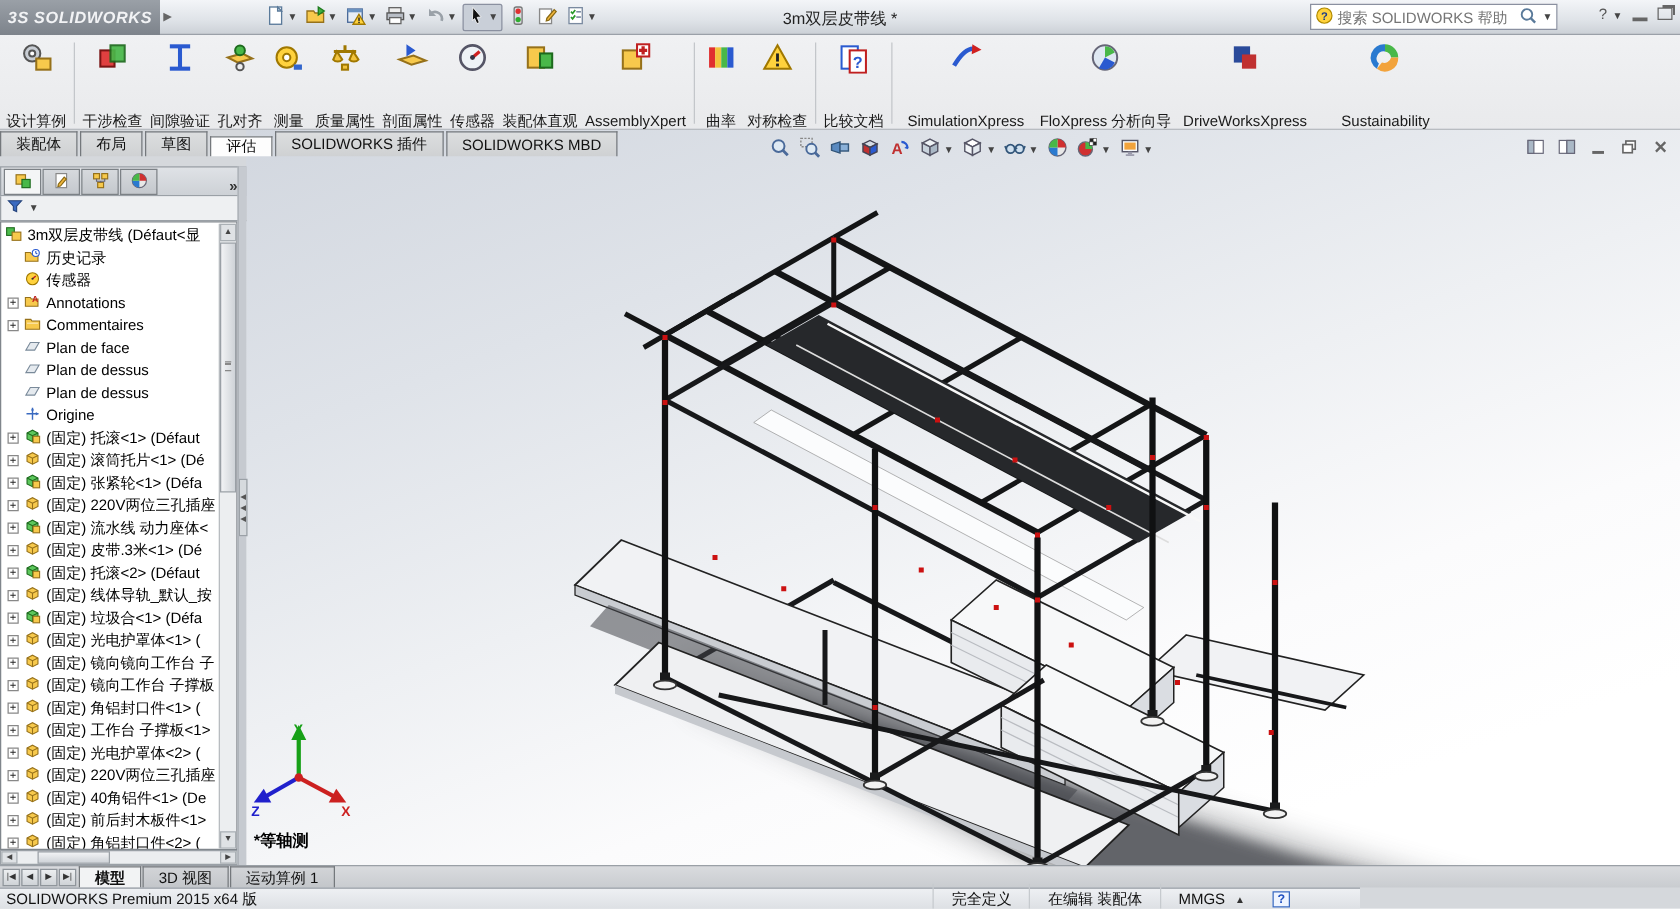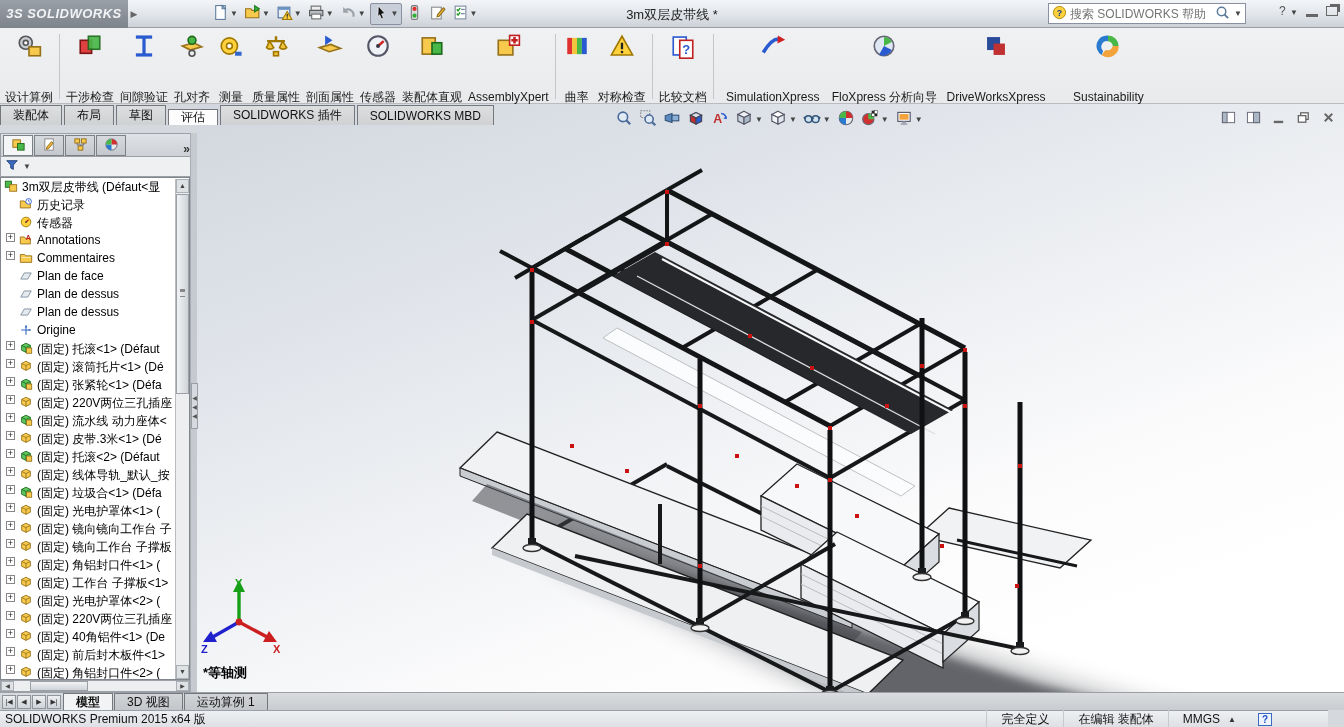--- a/index.html
+++ b/index.html
@@ -60,21 +60,21 @@
     display:flex; align-items:flex-end; padding:1px 2px 0 2px; gap:1px; }
   .ptab { width:30px; height:21px; border:1px solid #7c8186; background:linear-gradient(#d6d9dd,#c4c8cd);
     display:flex; align-items:center; justify-content:center; }
   .ptab.active { background:#f4f5f6; }
   .pchev { margin-left:auto; font-size:12px; color:#333; padding-right:4px; font-weight:bold; }
   .pfilter { height:20px; border:1px solid #9aa0a6; border-top:none; background:#eef0f2;
     display:flex; align-items:center; padding:0 4px; gap:3px; }
   .ptreewrap { position:absolute; left:0; top:44px; width:190px; bottom:12px; background:#fff;
     border:1px solid #808archive0; border:1px solid #80868c; overflow:hidden; }
   .ptree { position:absolute; left:0; top:1px; right:14px; bottom:0; overflow:hidden; }
-  .trow { height:18px; display:flex; align-items:flex-start; white-space:nowrap; overflow:hidden; }
+  .trow { height:18px; display:flex; align-items:center; white-space:nowrap; overflow:hidden; }
   .plusbox { width:9px; height:9px; border:1px solid #888; background:#fff; font-size:9px; line-height:7px;
     text-align:center; color:#222; flex:none; margin-right:4px; }
   .ticon { flex:none; margin-right:4px; }
   .tlabel { font-size:12px; color:#000; }
   .vscroll { position:absolute; right:0; top:1px; width:14px; bottom:0; background:#eceef0; border-left:1px solid #b8bcc0; }
   .varrow { position:absolute; left:0; width:13px; height:14px; background:#dfe2e5; border:1px solid #aab0b5;
     font-size:7px; text-align:center; line-height:12px; color:#444; }
   .vthumb { position:absolute; left:0; top:15px; width:13px; height:200px;
     background:linear-gradient(90deg,#f2f3f5,#cfd3d8); border:1px solid #9aa0a6; }
   .vthumb:after { content:""; position:absolute; left:3px; right:3px; top:94px; height:6px;
@@ -94,21 +94,21 @@
   .bottomtabs { position:absolute; left:0; top:692px; width:1344px; height:18px;
     background:linear-gradient(#d9dbde,#c9ccd0); border-top:1px solid #9aa0a6; display:flex; align-items:flex-end; }
   .navbtns { display:flex; gap:1px; padding:1px 2px; align-items:center; }
   .navbtn { width:14px; height:14px; background:linear-gradient(#eceef0,#cfd3d7); border:1px solid #8f959b;
     font-size:7px; line-height:12px; text-align:center; color:#333; }
   .btab { height:17px; padding:1px 12px; margin-right:1px; background:linear-gradient(#d2d4d7,#c3c6ca);
     border:1px solid #74787c; border-bottom:none; font-size:12px; display:flex; align-items:center; }
   .btab.active { background:#f2f3f4; font-weight:bold; }
 
   
-  .statusbar { position:absolute; left:0; top:710px; width:1328px; height:17px;
+  .statusbar { position:absolute; left:0; top:710px; width:1088px; height:17px;
     background:linear-gradient(#eef0f3,#dde0e4); border-top:1px solid #9aa0a8;
     display:flex; align-items:center; font-size:12px; color:#111; }
   .sb-left { padding-left:5px; }
   .sb-right { margin-left:auto; display:flex; align-items:center; height:100%; }
   .sb-item { padding:12px 14px; border-left:1px solid #c6cace; height:100%; display:flex; align-items:center; }
   .sb-caret { font-size:8px; color:#333; padding:0 8px; }
   .sb-help { width:14px; height:13px; border:1px solid #3a6ac0; background:#eef4ff; color:#2050c0;
     font-weight:bold; font-size:10px; text-align:center; line-height:11px; margin-right:56px; }
 </style>
 </head>

